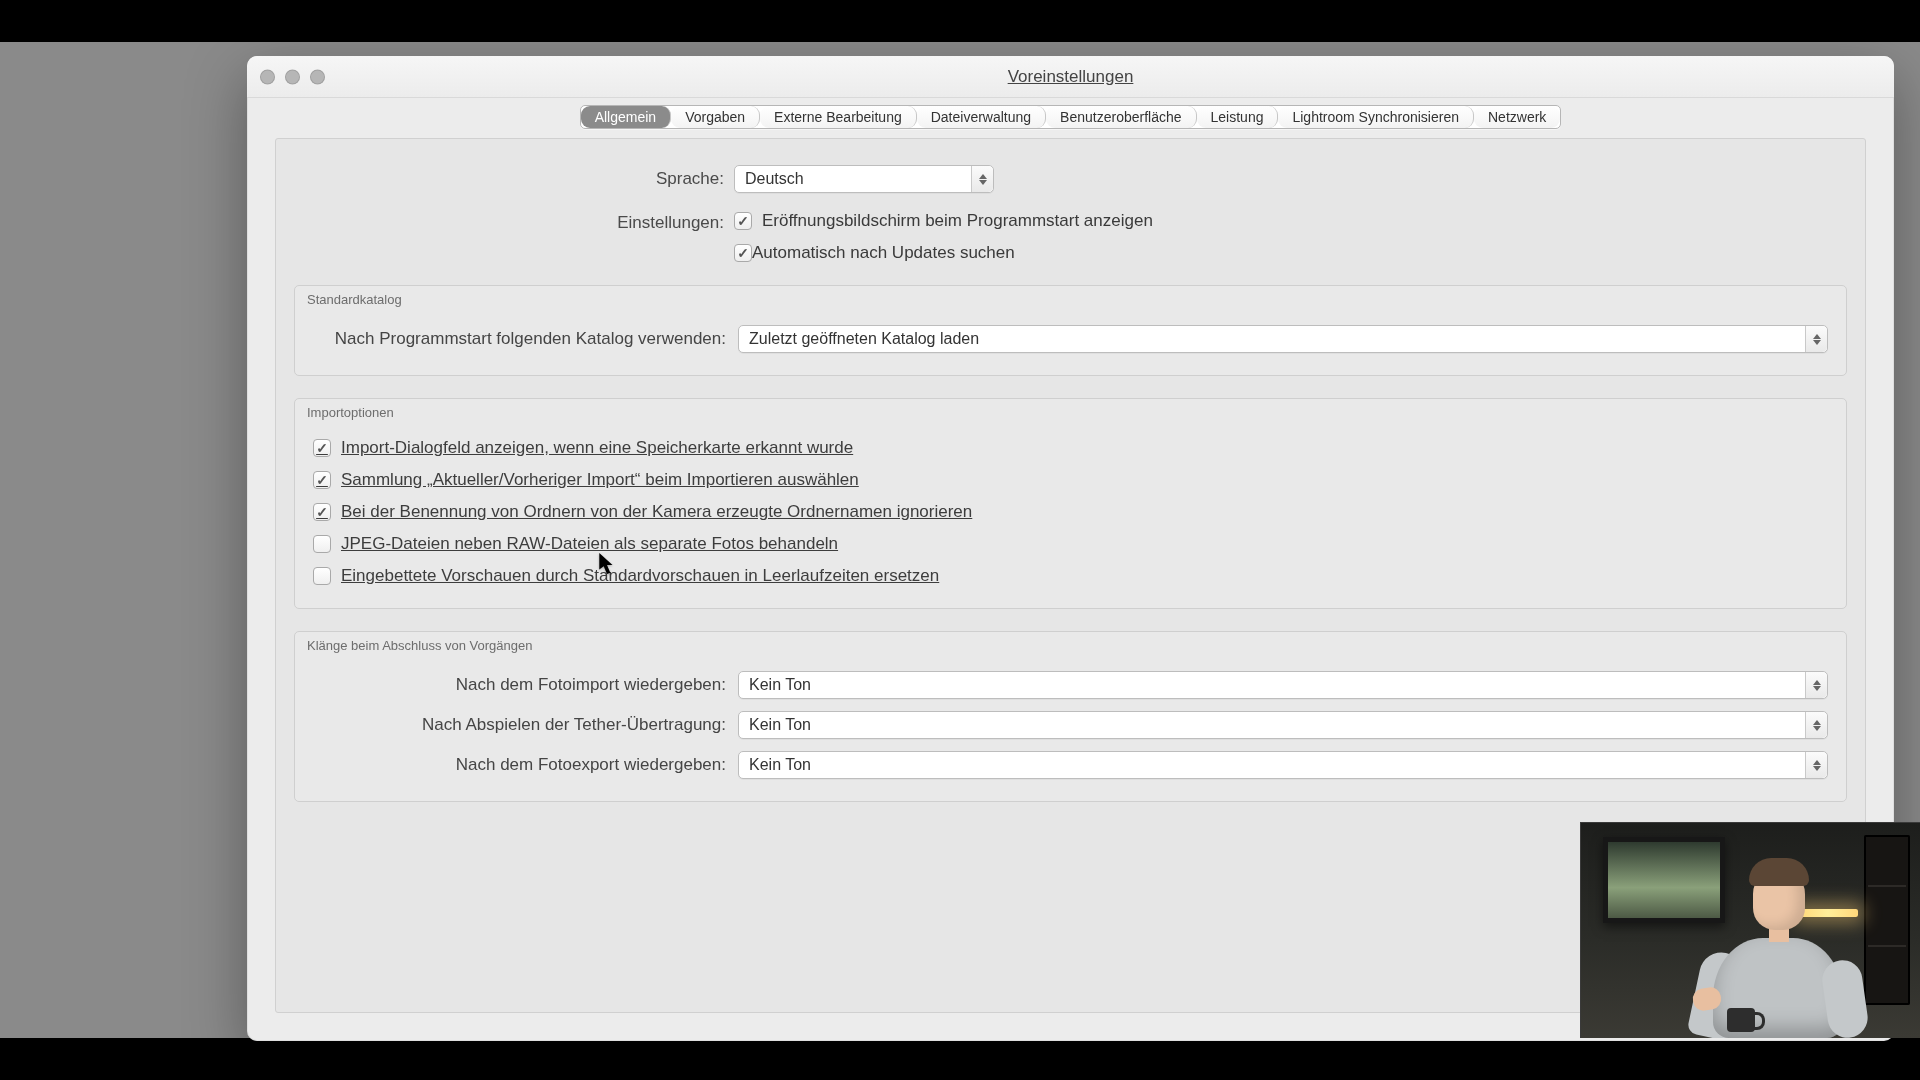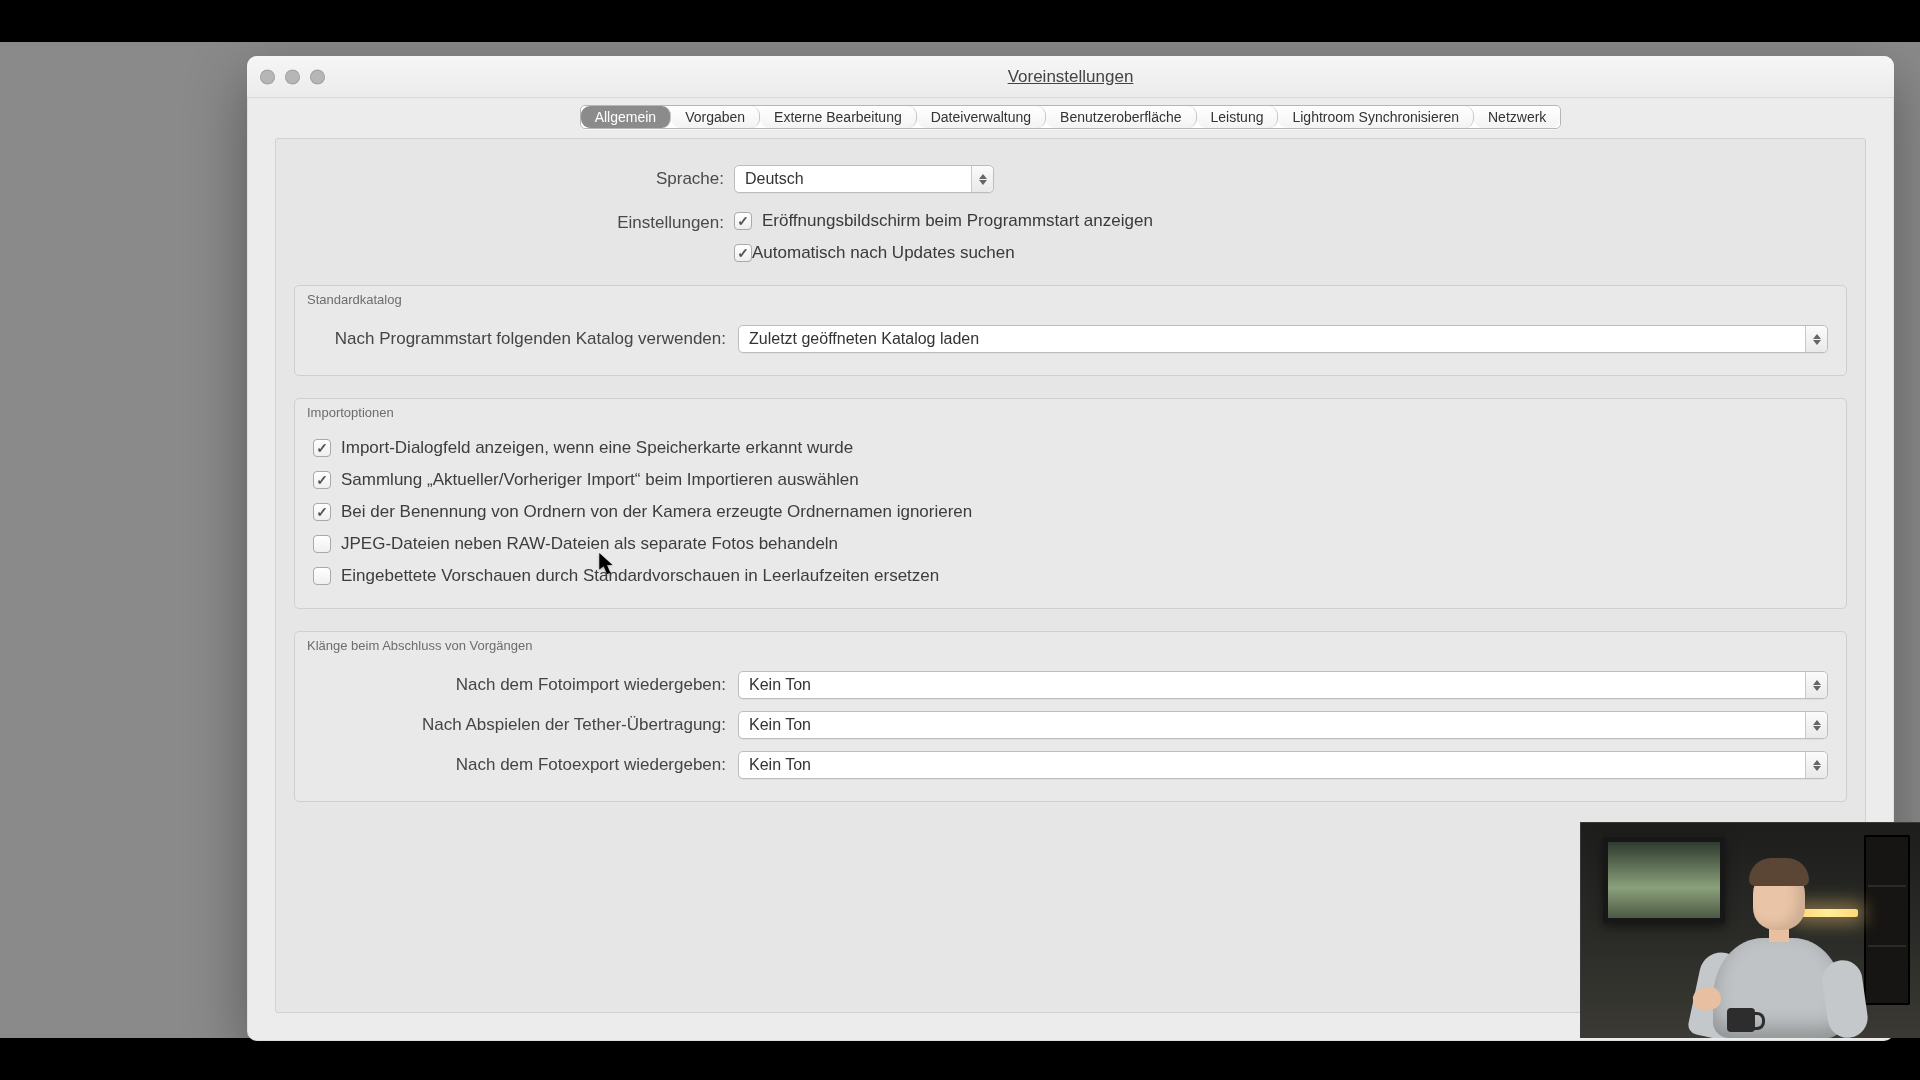--- a/index.html
+++ b/index.html
@@ -209,20 +209,21 @@
     .group .group-body {
       padding: 10px 18px 16px 18px;
     }
     .opt-row {
       display: flex;
       align-items: center;
       gap: 10px;
       padding: 6px 0;
       font-size: 17px;
       color: #3d3d3d;
+      text-decoration: underline;
     }
 
     .sound-row {
       display: flex;
       align-items: center;
       padding: 6px 0;
     }
     .sound-row .lbl {
       width: 425px;
       text-align: right;

